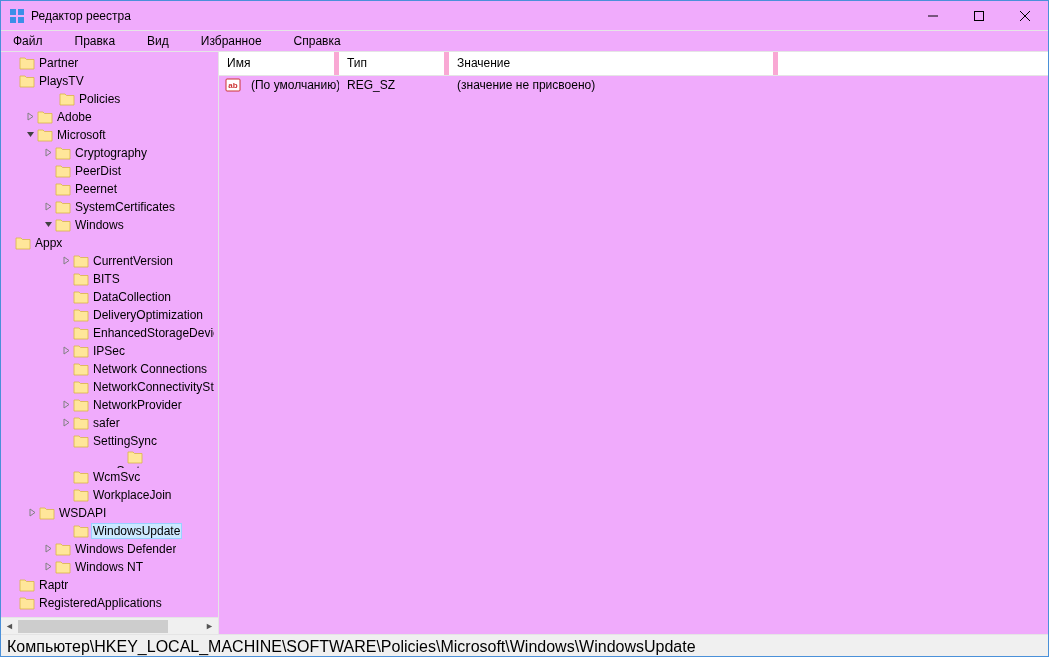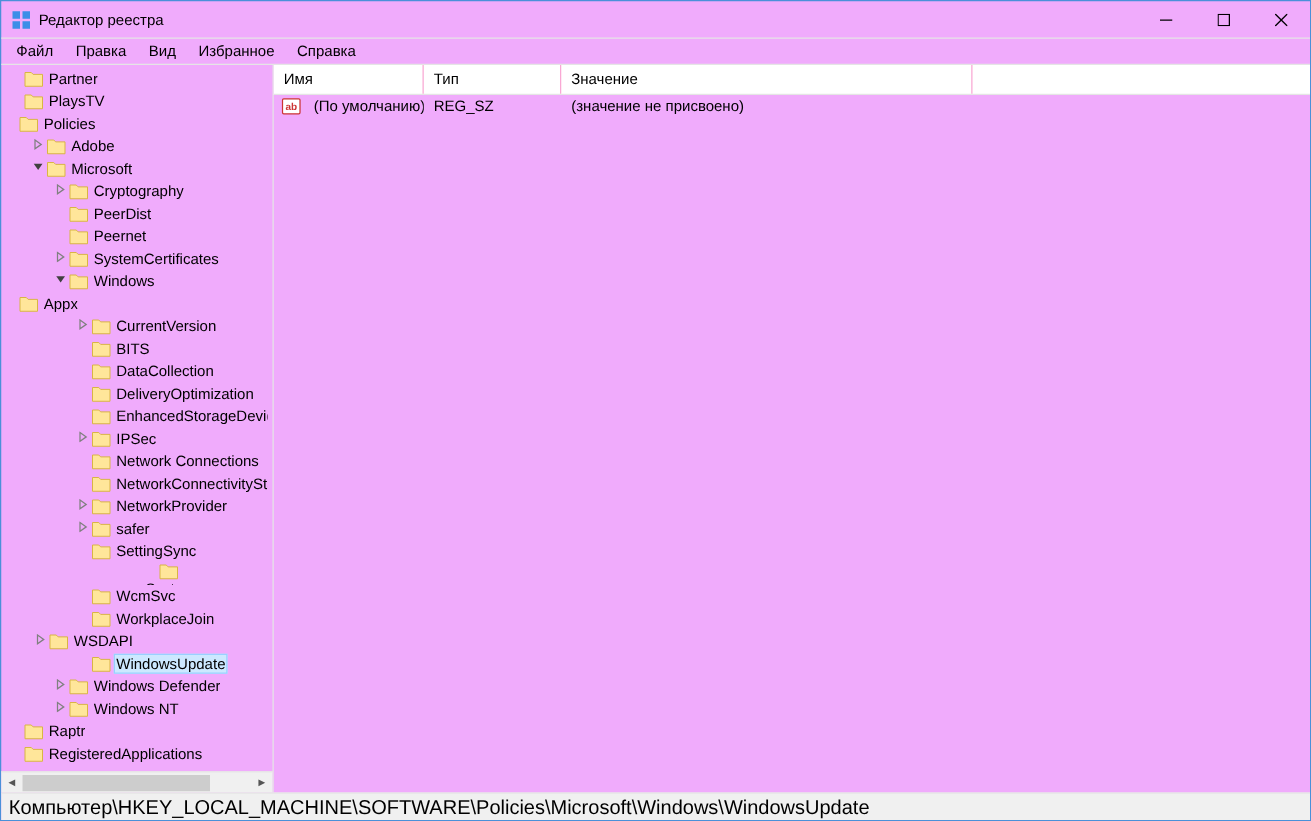--- a/index.html
+++ b/index.html
@@ -35,21 +35,21 @@
   .titlebar-btn {
     width: 46px; height: 30px;
     display: flex; align-items: center; justify-content: center;
   }
 
   .menubar {
     height: 20px;
     display: flex;
     align-items: center;
     padding: 0 4px;
-    gap: 2px;
+    gap: 16px;
   }
   .menu-item { padding: 2px 8px; }
 
   .body {
     flex: 1;
     display: flex;
     min-height: 0;
     border-top: 1px solid #e5e5e5;
   }
 
@@ -113,21 +113,21 @@
     flex-direction: column;
   }
   .list-header {
     height: 24px;
     display: flex;
     border-bottom: 1px solid #e5e5e5;
     background: #fff;
   }
   .list-header .col {
     padding: 4px 8px;
-    border-right: 1px solid #f9a8d4;
+    border-right: 5px solid #f9a8d4;
   }
   .list-body { flex: 1; }
   .list-row {
     height: 18px;
     display: flex;
     align-items: center;
   }
   .list-row .cell { padding: 0 8px; overflow: hidden; white-space: nowrap; }
   .list-row .reg-icon {
     width: 16px; height: 16px; margin-left: 6px; margin-right: 2px; flex-shrink: 0;
@@ -203,21 +203,21 @@
                 </svg></span>
               <span class="label">Partner</span>
             </div>
             <div class="tree-row" style="padding-left: 4px;">
               <span class="expander"></span>
               <span class="folder"><svg viewBox="0 0 16 14">
                   <path d="M1 2 h5 l1.5 1.5 H15 V13 H1 Z" fill="#ffe69a" stroke="#d9b544" stroke-width="0.8"></path>
                 </svg></span>
               <span class="label">PlaysTV</span>
             </div>
-            <div class="tree-row" style="padding-left: 0;">
+            <div class="tree-row" style="padding-left: 12px; margin-left: 32px;">
               <span class="expander"></span>
               <span class="folder"><svg viewBox="0 0 16 14">
                   <path d="M1 2 h5 l1.5 1.5 H15 V13 H1 Z" fill="#ffe69a" stroke="#d9b544" stroke-width="0.8"></path>
                 </svg></span>
               <span class="label">Policies</span>
             </div>
             <div class="tree-row" style="padding-left: 22px;">
               <span class="expander"><svg width="9" height="9" viewBox="0 0 9 9">
                   <path d="M2 1 L7 4.5 L2 8 Z" fill="none" stroke="#808080" stroke-width="1"></path>
                 </svg></span>

